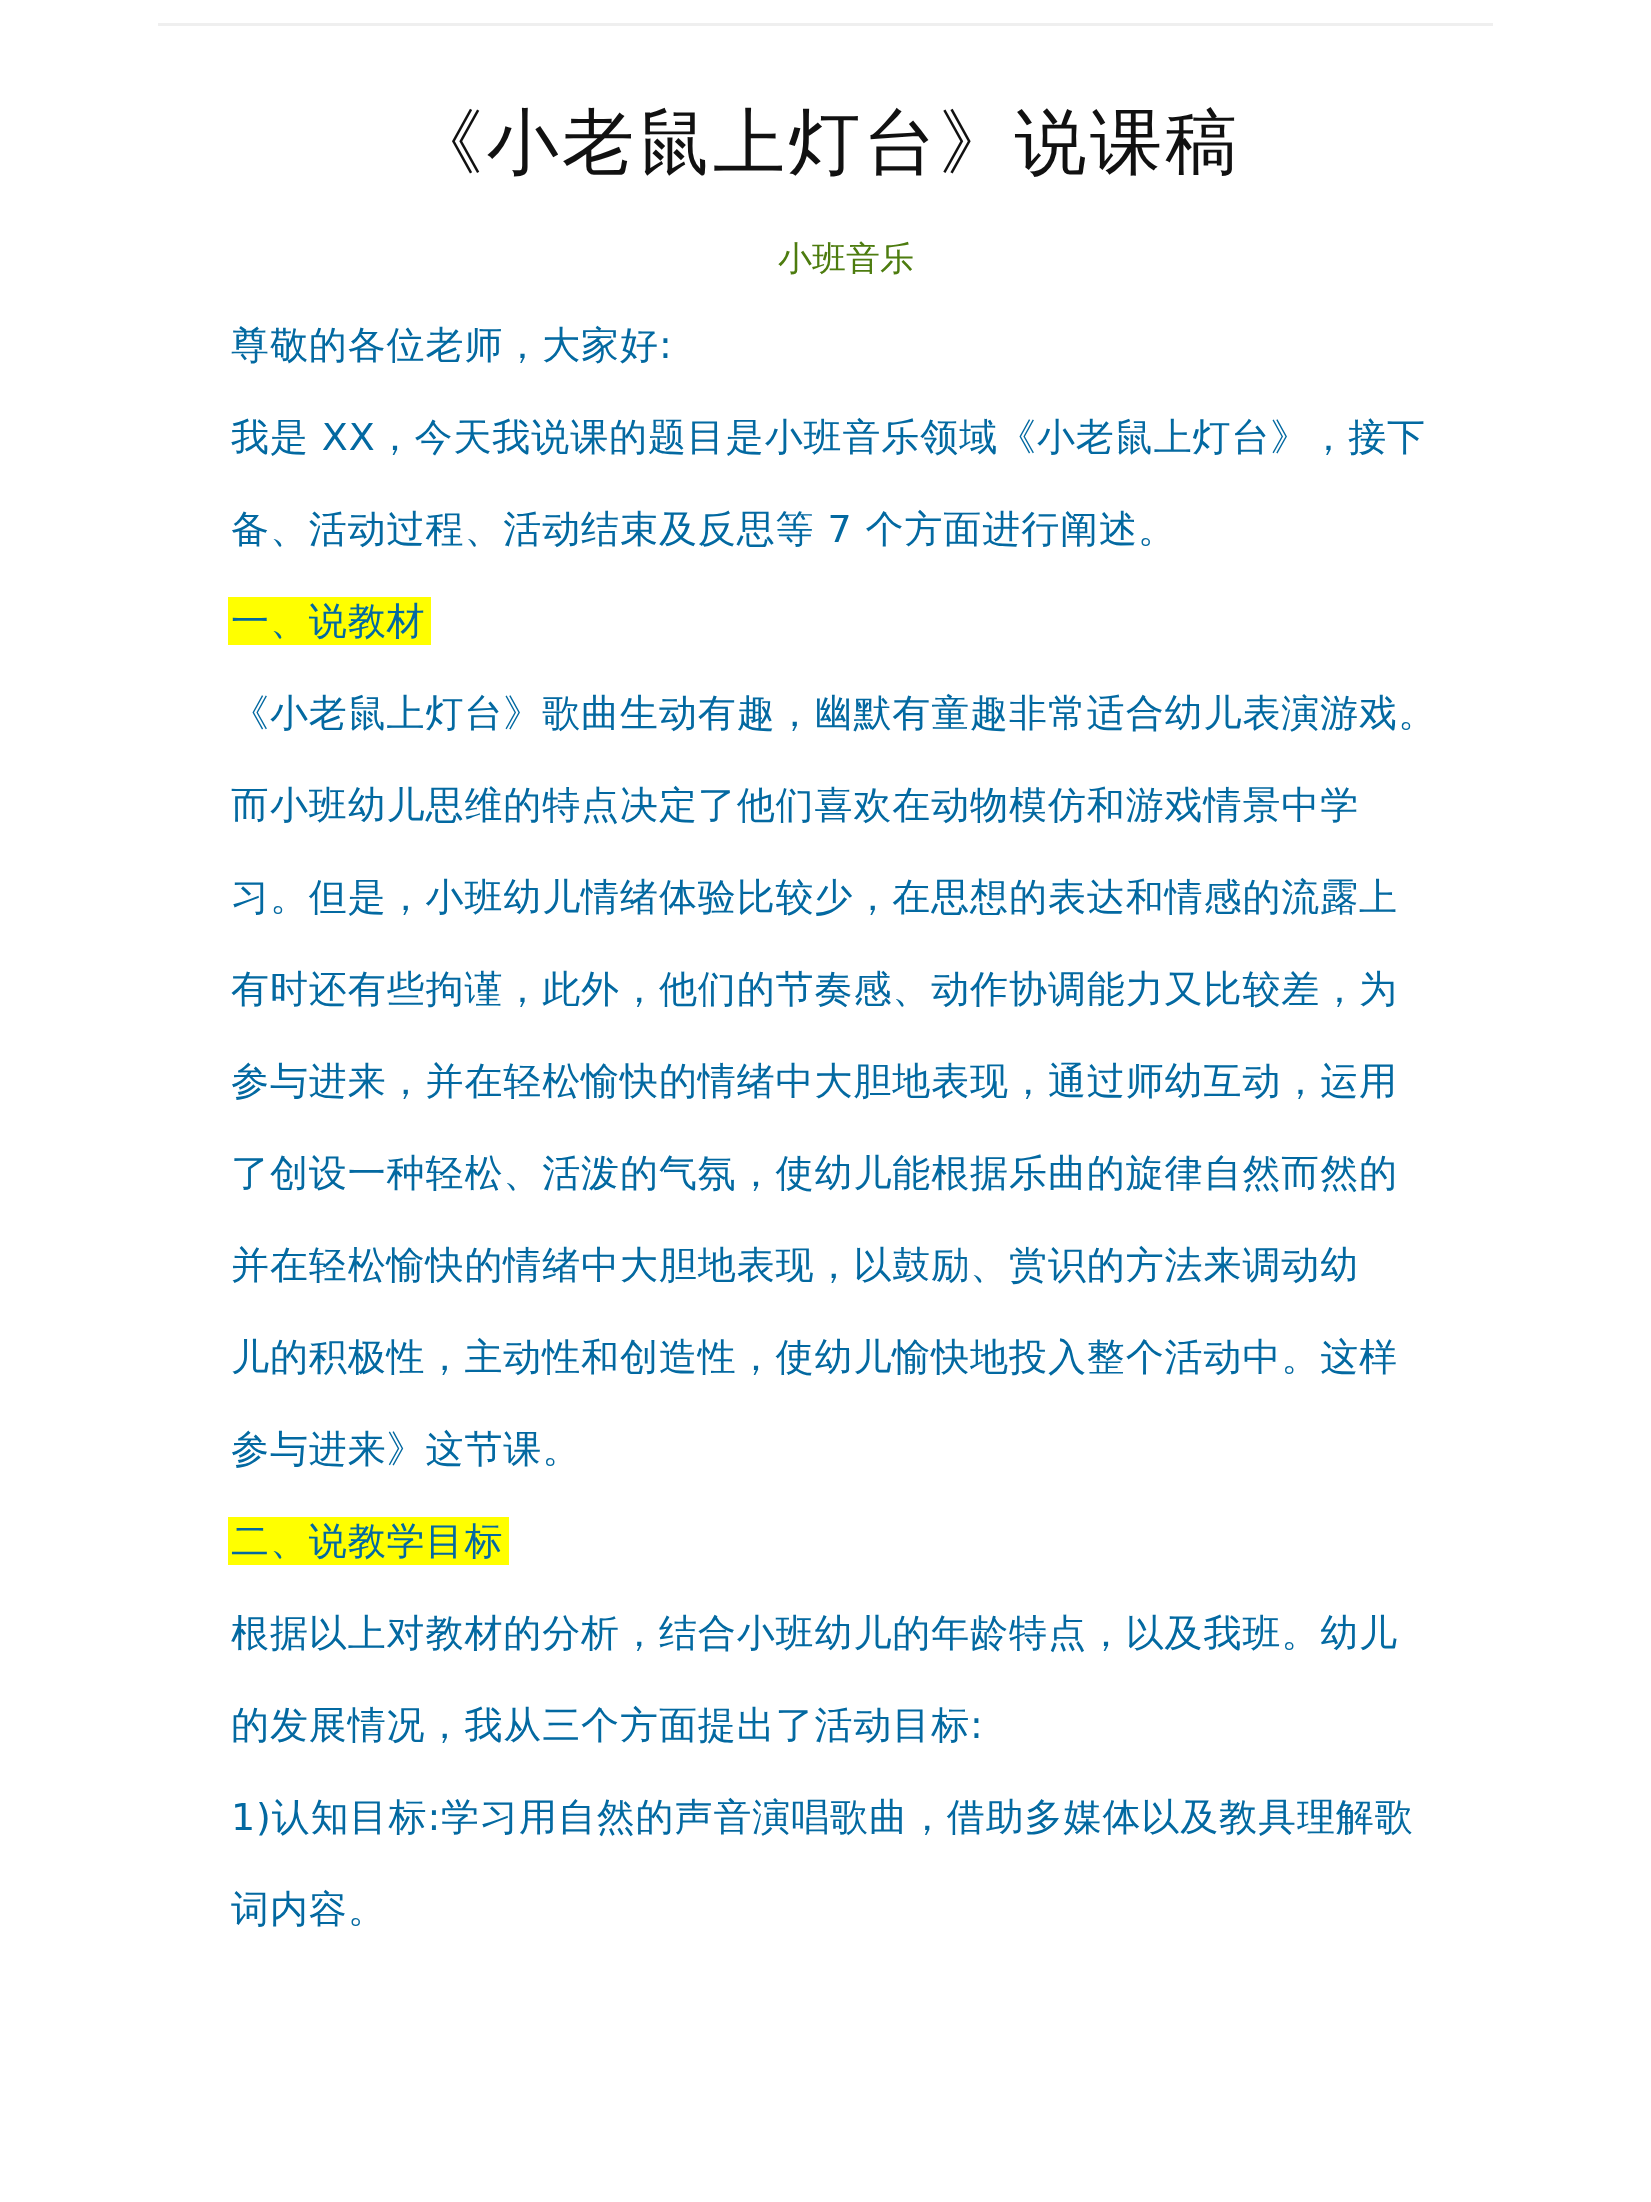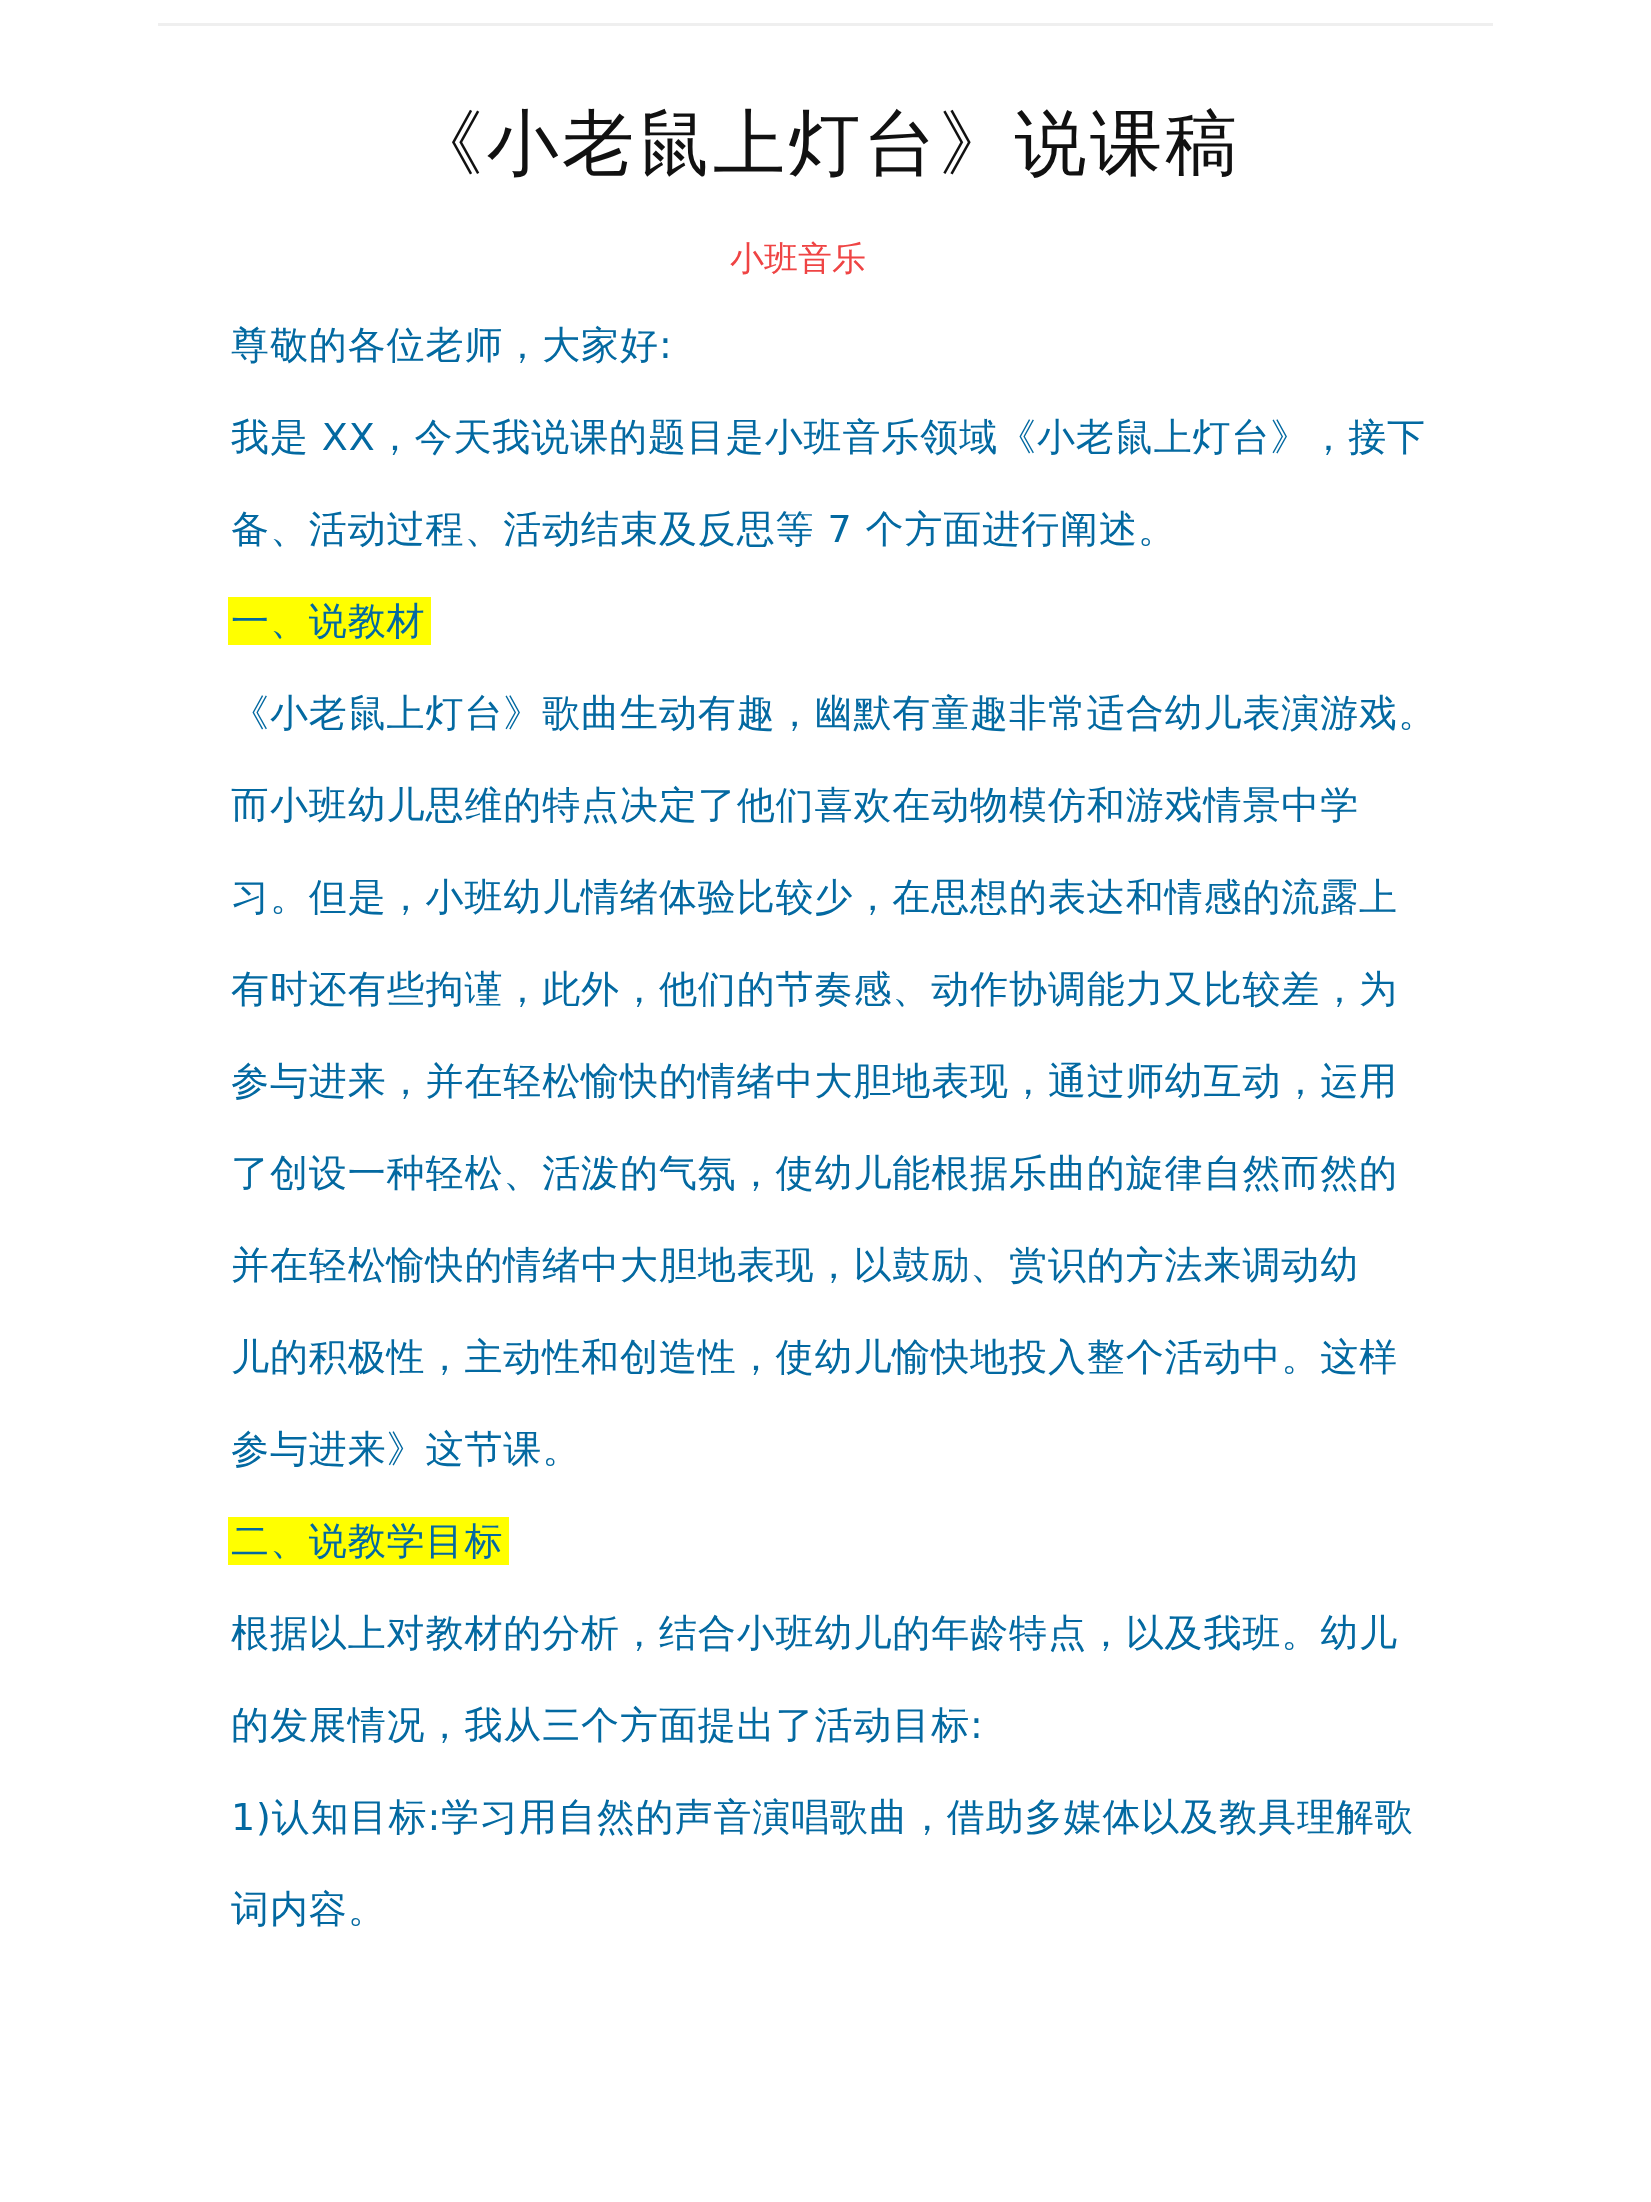--- a/index.html
+++ b/index.html
@@ -1,23 +1,23 @@
 <!DOCTYPE html>
 <html style="font-size:13.8px"><head>
 <meta charset="utf-8">
 <style>
   html, body { margin: 0; padding: 0; background: #ffffff; }
   body { width: 1652px; height: 2203px; position: relative; overflow: hidden;
          font-family: "DejaVu Sans", "Liberation Sans", sans-serif; color: #1a1a1a; }
   .top-rule { position: absolute; left: 158px; top: 23px; width: 1335px; height: 2.6px; background: #efefef; }
   .title { position: absolute; left: 0; width: 1652px; top: 96px; text-align: center;
-           font-family: Liberation Sans, sans-serif; font-size: 72px; line-height: 95px;
+           font-family: Liberation Serif, serif; font-size: 72px; line-height: 95px;
            letter-spacing: 3.4px; color: #111; }
   .subtitle { position: absolute; left: 0; width: 1596px; top: 234px; text-align: center;
-              font-size: 34px; line-height: 48px; color: #ef4444; }
+              font-size: 34px; line-height: 48px; color: #4d7c0f; padding-left: 48px; }
   .body { position: absolute; left: 231px; top: 318px; width: 1213px; }
   .line { height: 92px; font-size: 38px; line-height: 55px; white-space: nowrap; letter-spacing: 0.9px; color: #0369a1; }
   .hl { background: #ffff00; padding: 1.7px 5.2px 1.7px 2.6px; margin-left: -2.6px; }
 </style>
 </head>
 <body>
 
 <div class="top-rule"></div>
 
 <div class="title">《小老鼠上灯台》说课稿</div>

